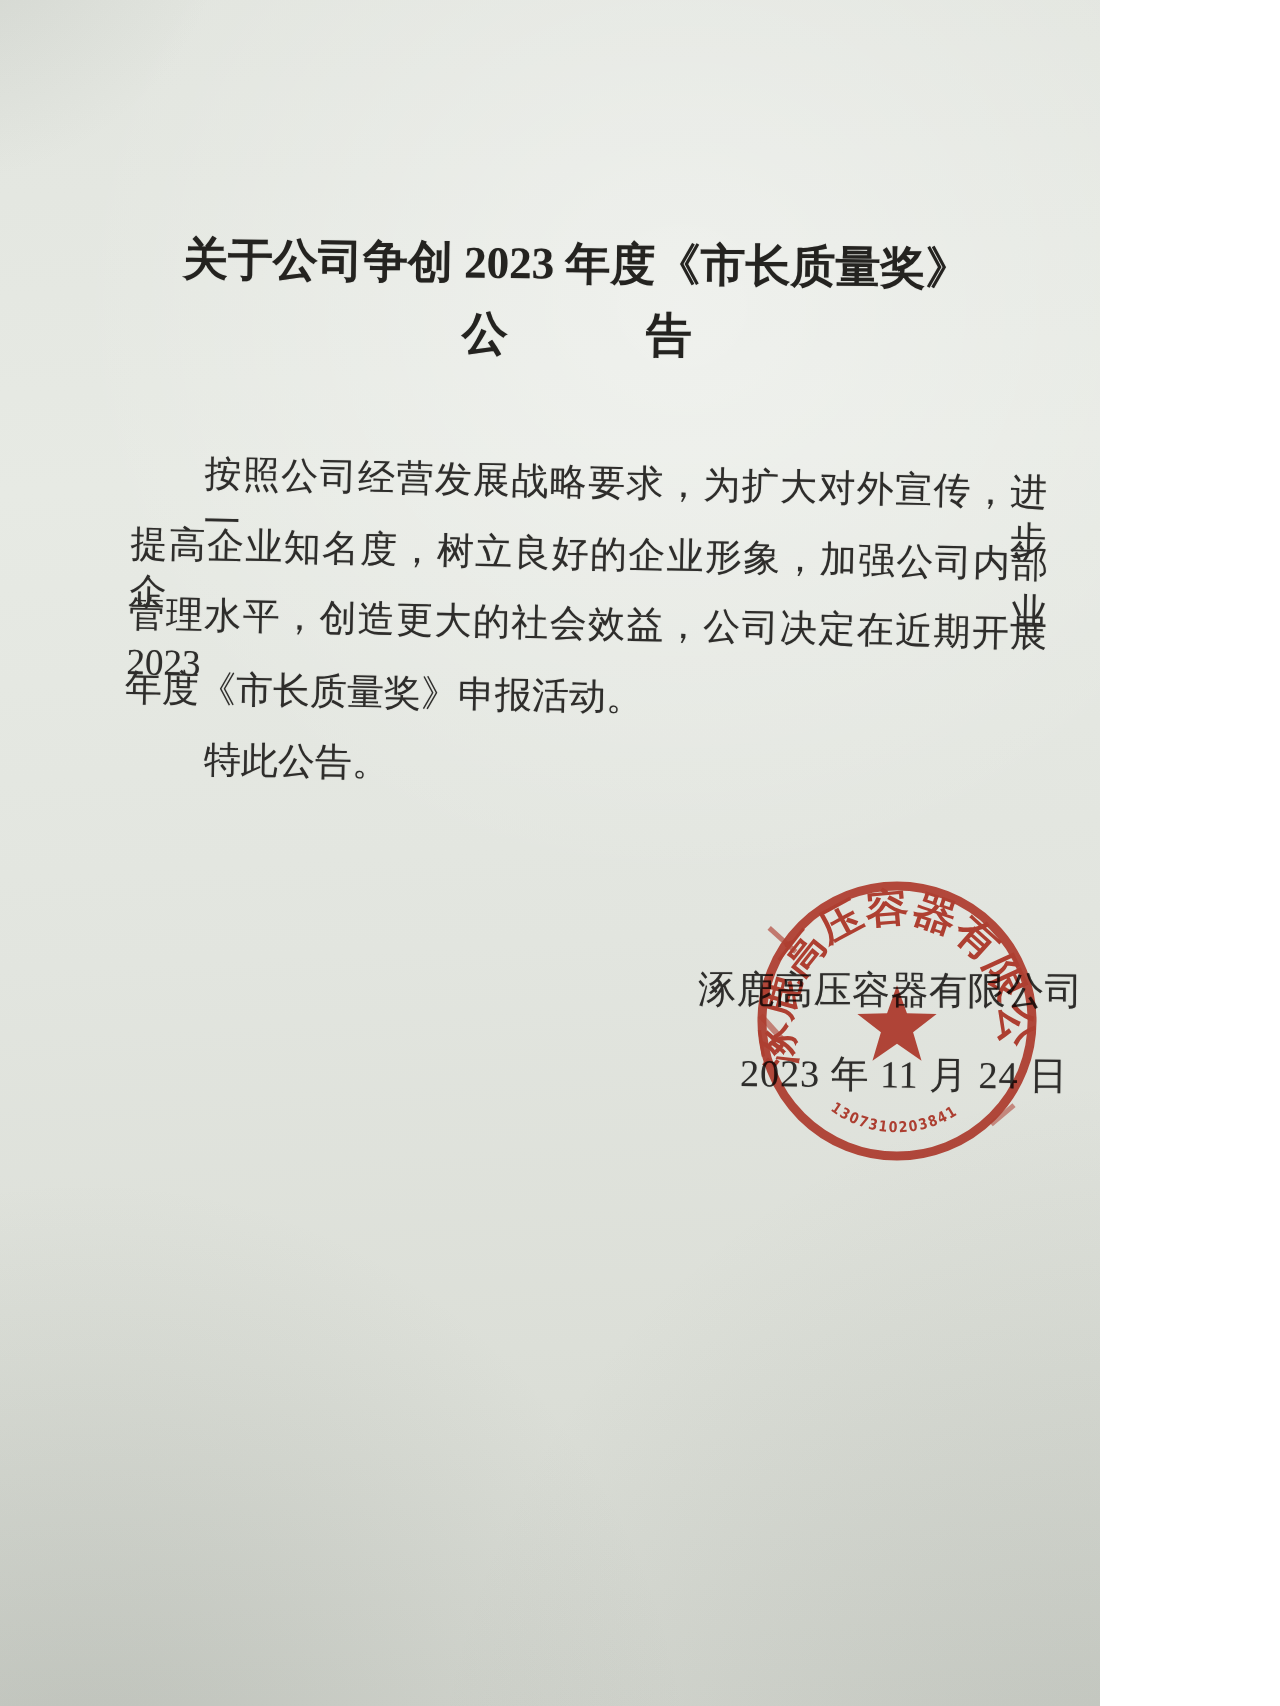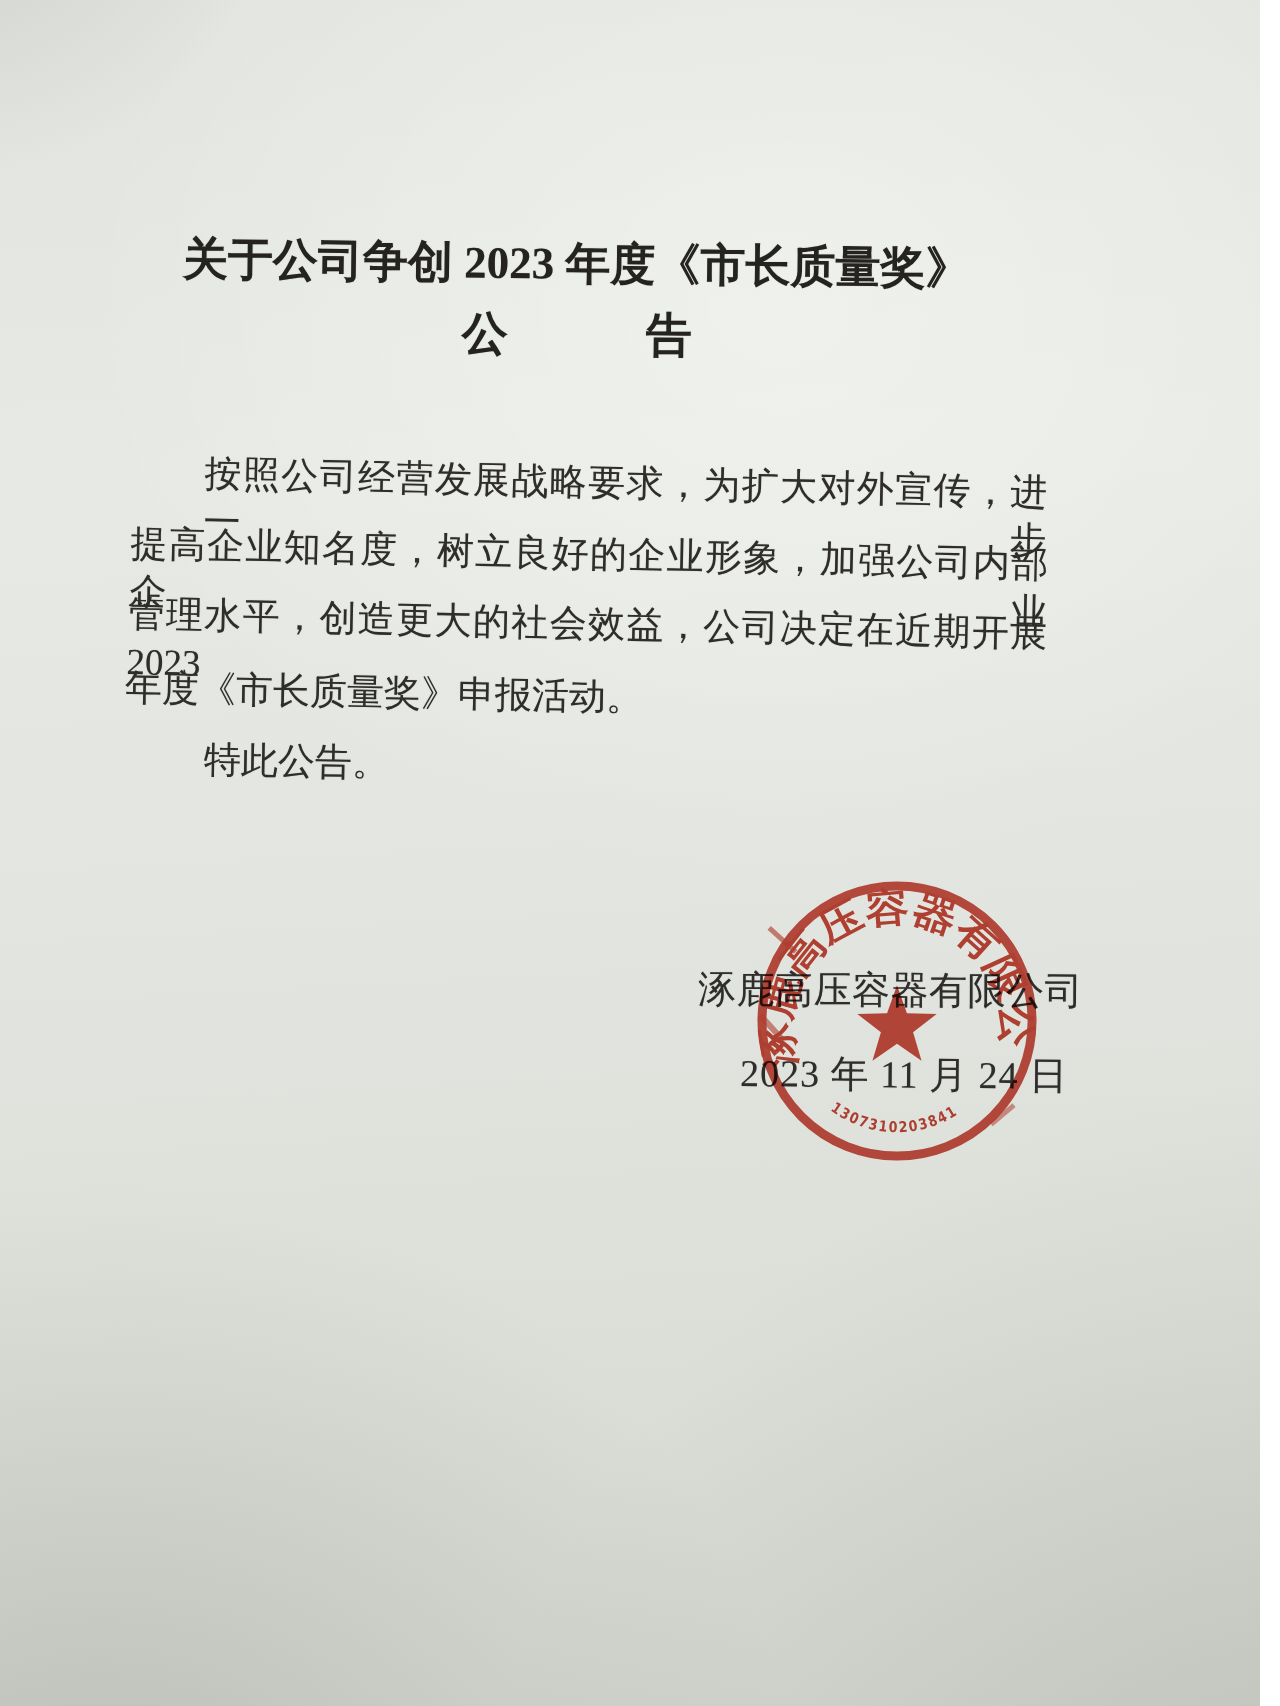--- a/index.html
+++ b/index.html
@@ -1,18 +1,18 @@
 <!DOCTYPE html>
 <html><head>
 <meta charset="utf-8">
 <style>
   html,body{margin:0;padding:0;}
   .photo{
     position:relative;
-    width:1260px;height:1706px;
+    width:1100px;height:1706px;
     overflow:hidden;
     font-family:"Liberation Serif","DejaVu Serif",serif;
     background:
       radial-gradient(90% 55% at 62% 18%, rgba(255,255,255,0.38), rgba(255,255,255,0) 62%),
       radial-gradient(45% 28% at -6% -6%, rgba(108,114,106,0.16), rgba(108,114,106,0) 60%),
       radial-gradient(120% 80% at 8% 106%, rgba(104,111,102,0.22), rgba(104,111,102,0) 46%),
       radial-gradient(130% 90% at 106% 110%, rgba(104,111,102,0.20), rgba(104,111,102,0) 52%),
       linear-gradient(177deg,#e2e5df 0%,#e7eae4 28%,#e2e5df 55%,#dcdfd8 78%,#d4d7d0 100%);
   }
   .line{position:absolute;white-space:nowrap;color:#2e2d2b;

